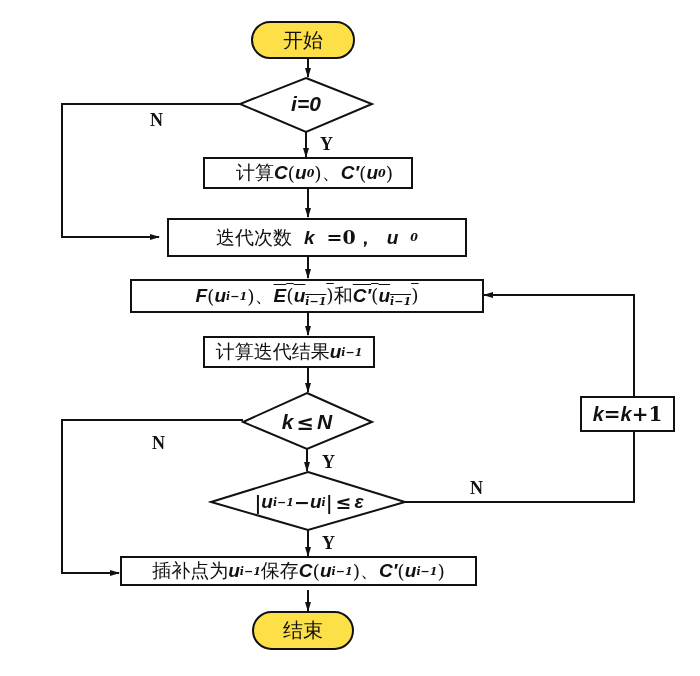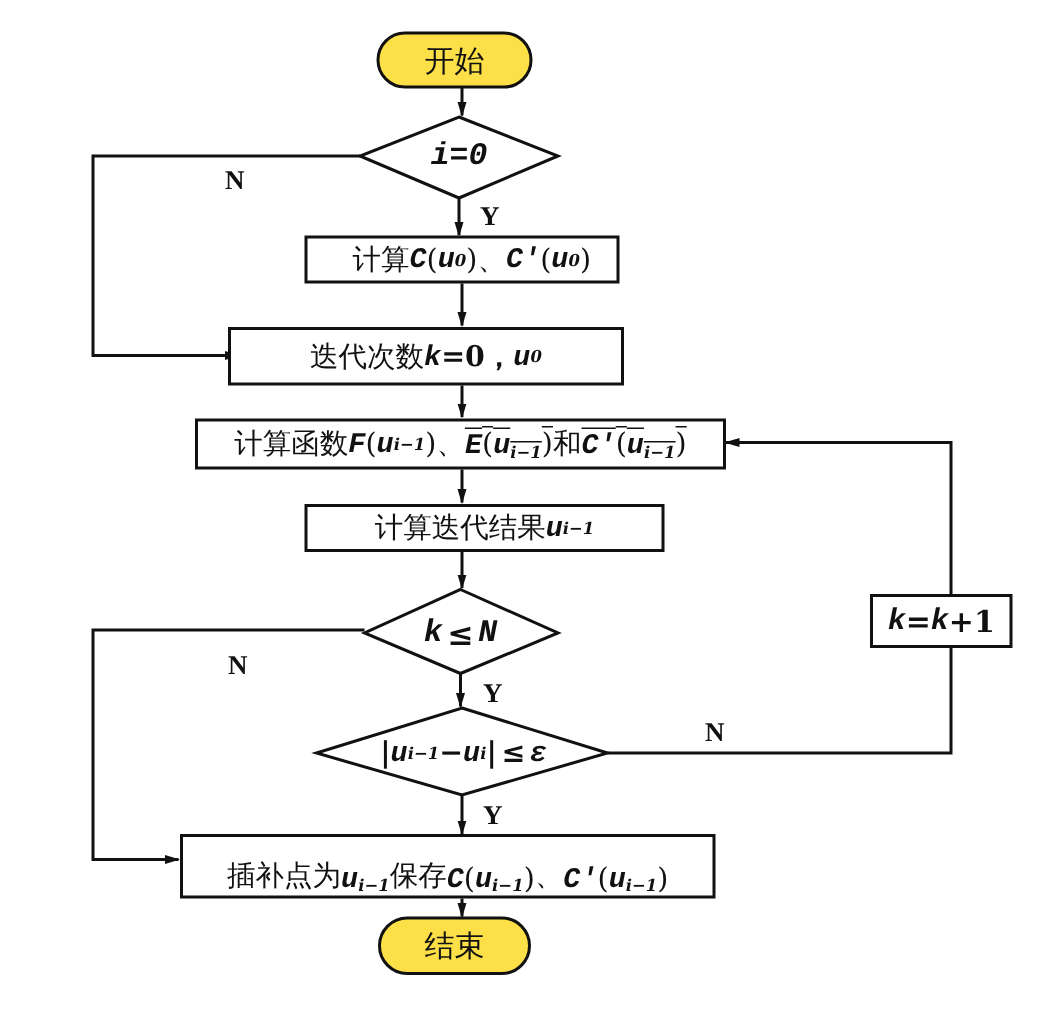--- a/index.html
+++ b/index.html
@@ -6,21 +6,21 @@
   body { width:700px; height:676px; position:relative; overflow:hidden;
          font-family:"DejaVu Serif", "Liberation Serif", serif; color:#111; }
   svg { position:absolute; left:0; top:0; }
   .node { position:absolute; display:flex; align-items:center; justify-content:center;
           box-sizing:border-box; white-space:nowrap; font-size:19px; color:#111; }
   .node.box { border:2px solid #111; background:#fff; }
   .node.pill { border:2px solid #111; border-radius:20px; background:#fde047; font-size:20px; }
   .node.diamond-label { background:transparent; font-weight:bold; }
   .lbl { position:absolute; font-family:"Liberation Serif","DejaVu Serif",serif;
          font-weight:bold; font-size:18px; color:#111; }
-  .m { font-style:italic; font-weight:bold; font-family:Liberation Mono, monospace; }
+  .m { font-style:italic; font-weight:bold; font-family:Liberation Sans, sans-serif; }
   sub { font-size:11px; vertical-align:-3px; font-style:italic; font-weight:bold; }
   .ov { text-decoration:overline; }
 </style>
 </head>
 <body>
 
 <svg width="700" height="676">
   <defs>
     <marker id="arr" markerWidth="10" markerHeight="10" refX="9" refY="5" orient="auto" markerUnits="userSpaceOnUse">
       <path d="M0,2 L10,5 L0,8 Z" fill="#111"></path>
@@ -68,33 +68,33 @@
 <div class="node diamond-label" style="left:260px;top:90px;width:92px;height:28px;font-size:21px;">
   <span class="m">i=0</span>
 </div>
 <span class="lbl" style="left:150px;top:110px;">N</span>
 <span class="lbl" style="left:320px;top:134px;">Y</span>
 
 <div class="node box" style="left:203px;top:157px;width:210px;height:32px;padding-left:13px;">
   <span>计算</span><span class="m">C</span>(<span class="m">u</span><sub>0</sub>)<span>、</span><span class="m">C′</span>(<span class="m">u</span><sub>0</sub>)
 </div>
 
-<div class="node box" style="left:152px;top:218px;width:264px;height:39px;">
+<div class="node box" style="left:167px;top:218px;width:300px;height:39px;gap:12px;">
   <span>迭代次数</span>
     <span class="m">k</span>
     <span style="font-weight:bold">=0，</span>
     <span class="m">u</span>
     <sub>0</sub>
 </div>
 
 <div class="node box" style="left:130px;top:279px;width:354px;height:34px;">
-  <span>计算函数</span><span class="m">F</span>(<span class="m">u</span><sub>i−1</sub>)<span>、</span><span class="ov"><span class="m">E</span>(<span class="m">u</span><sub>i−1</sub>)</span><span>和</span><span class="ov"><span class="m">C′</span>(<span class="m">u</span><sub>i−1</sub>)</span>
+  <span class="m">F</span>(<span class="m">u</span><sub>i−1</sub>)<span>、</span><span class="ov"><span class="m">E</span>(<span class="m">u</span><sub>i−1</sub>)</span><span>和</span><span class="ov"><span class="m">C′</span>(<span class="m">u</span><sub>i−1</sub>)</span>
 </div>
 
-<div class="node box" style="left:203px;top:336px;width:240px;height:32px;">
+<div class="node box" style="left:203px;top:336px;width:172px;height:32px;">
   <span>计算迭代结果</span>
     <span class="m">u</span>
     <sub>i−1</sub>
 </div>
 
 <div class="node diamond-label" style="left:262px;top:408px;width:90px;height:28px;font-size:21px;">
   <span class="m">k</span>
     <span style="margin:0 3px">≤</span>
     <span class="m">N</span>
 </div>
@@ -108,21 +108,21 @@
     <span>−</span>
     <span class="m">u</span>
     <sub>i</sub>
     <span>|</span>
     <span style="margin:0 3px">≤</span>
     <span class="m">ε</span>
 </div>
 <span class="lbl" style="left:470px;top:478px;">N</span>
 <span class="lbl" style="left:322px;top:533px;">Y</span>
 
-<div class="node box" style="left:120px;top:556px;width:357px;height:43px;align-items:flex-end;">
+<div class="node box" style="left:120px;top:556px;width:357px;height:30px;">
   <span>插补点为</span><span class="m">u</span><sub>i−1</sub><span>保存</span><span class="m">C</span>(<span class="m">u</span><sub>i−1</sub>)<span>、</span><span class="m">C′</span>(<span class="m">u</span><sub>i−1</sub>)
 </div>
 
 <div class="node pill" style="left:252px;top:611px;width:102px;height:39px;text-align:center;">
   <span>结束</span>
 </div>
 
 <div class="node box" style="left:580px;top:396px;width:95px;height:36px;font-size:20px;">
   <span class="m">k</span>
     <span style="font-weight:bold">=</span>

